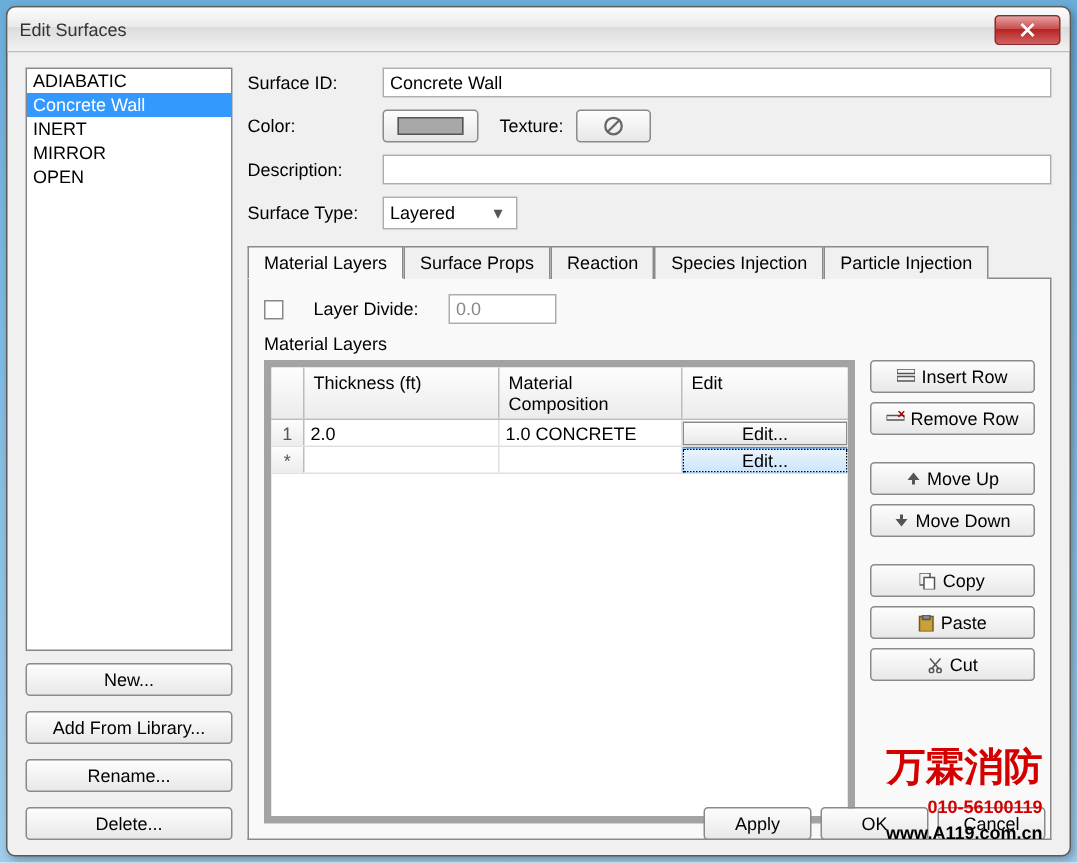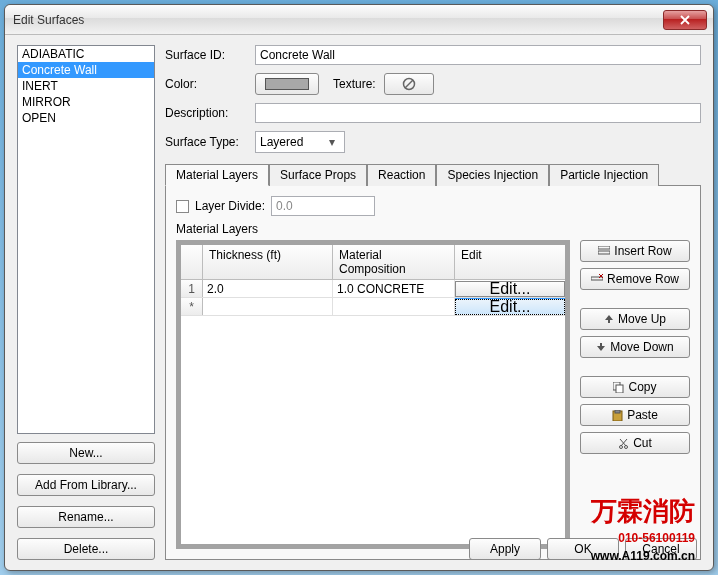--- a/index.html
+++ b/index.html
@@ -21,40 +21,40 @@
   .text-input { flex: 1; border: 1px solid #abadb3; background: #fff; height: 20px; padding: 1px 4px; }
   .color-swatch { width: 64px; height: 22px; border: 1px solid #8a8a8a; border-radius: 3px; background: linear-gradient(#fdfdfd,#e8e8e8); display: flex; align-items: center; justify-content: center;}
   .color-inner { width: 44px; height: 12px; background: #a8a8a8; border: 1px solid #555;}
   .tex-btn { width: 50px; height: 22px;}
   .combo { border: 1px solid #abadb3; background: #fff; height: 22px; min-width: 90px; display: flex; align-items: center; padding: 0 4px; }
   .combo .arrow { margin-left: auto; width:16px; text-align:center; color:#555;}
   .tabs { display: flex; border-bottom: 1px solid #8a8a8a; margin-top: 2px;}
   .tab { border: 1px solid #8a8a8a; border-bottom: none; background: #f0f0f0; padding: 3px 10px; margin-right: 0px; position: relative; top: 1px; cursor: default;}
   .tab.active { background: #f9f9f9; border-bottom: 1px solid #f9f9f9;}
   .tab-panel { border: 1px solid #8a8a8a; border-top: none; background: #f9f9f9; flex:1; padding: 10px; display:flex; flex-direction:column;}
-  .layer-divide-row { display:flex; align-items:center; gap:6px; margin-bottom:6px;}
+  .layer-divide-row { display:flex; align-items:center; gap:20px; margin-bottom:6px;}
   .checkbox { width:13px; height:13px; border:1px solid #888; background:#fff;}
-  .ld-input { width: 104px; border:1px solid #abadb3; background:#fff; height:20px; padding:1px 4px; color:#888;}
+  .ld-input { width: 72px; border:1px solid #abadb3; background:#fff; height:20px; padding:1px 4px; color:#888;}
   .group-label { margin-bottom: 4px;}
   .mat-area { flex:1; display:flex; gap:10px;}
   .grid-wrap { flex:1; background:#fff; border:5px solid #a3a3a3; display:flex; flex-direction:column;}
   .grid-header { display:flex; background:linear-gradient(#fdfdfd,#ececec); border-bottom:1px solid #bcbcbc;}
   .gh { border-right:1px solid #bcbcbc; padding:3px 6px; }
   .gh0 { width:22px;}
   .gh1 { width:130px;}
   .gh2 { flex:1;}
   .gh3 { width:110px; border-right:none;}
   .grid-body { flex:1; background:#fff; overflow:auto;}
   .grid-row { display:flex; border-bottom:1px solid #e0e0e0; height:18px;}
   .gc { border-right:1px solid #e0e0e0; padding:0px 4px; display:flex; align-items:center; overflow:hidden;}
   .gc0 { width:22px; background:linear-gradient(#fdfdfd,#ececec); border-right:1px solid #bcbcbc; justify-content:center; color:#555;}
   .gc1 { width:130px;}
   .gc2 { flex:1;}
   .gc3 { width:110px; border-right:none; padding:0; justify-content:center;}
-  .edit-btn { width:100%; height:16px; background:linear-gradient(#fdfdfd,#e8e8e8); border:1px solid #8a8a8a; display:flex; align-items:center; justify-content:center; font-size:16px;}
+  .edit-btn { width:100%; height:16px; background:linear-gradient(#fdfdfd,#e8e8e8); border:1px solid #8a8a8a; display:flex; align-items:center; justify-content:center; font-size:12px;}
   .edit-btn.focused { border:1px dotted #000; outline:1px solid #3399ff; background:linear-gradient(#eaf3fb,#cde6fb);}
   .side-btns { width:110px; display:flex; flex-direction:column; gap:6px;}
   .side-btns .spacer { height:6px;}
   .footer { position:absolute; bottom:10px; right:16px; display:flex; gap:6px;}
   .footer .btn { width:72px;}
   .watermark { position:absolute; right:18px; bottom:6px; text-align:right; pointer-events:none; line-height:1.1; font-weight:bold;}
   .wm1 { font-size:26px; color:#d40000; font-family: Liberation Serif, serif;}
   .wm2 { font-size:18px;}
   .wm2 .red { color:#d40000;}
   .wm3 { font-size:16px;}

